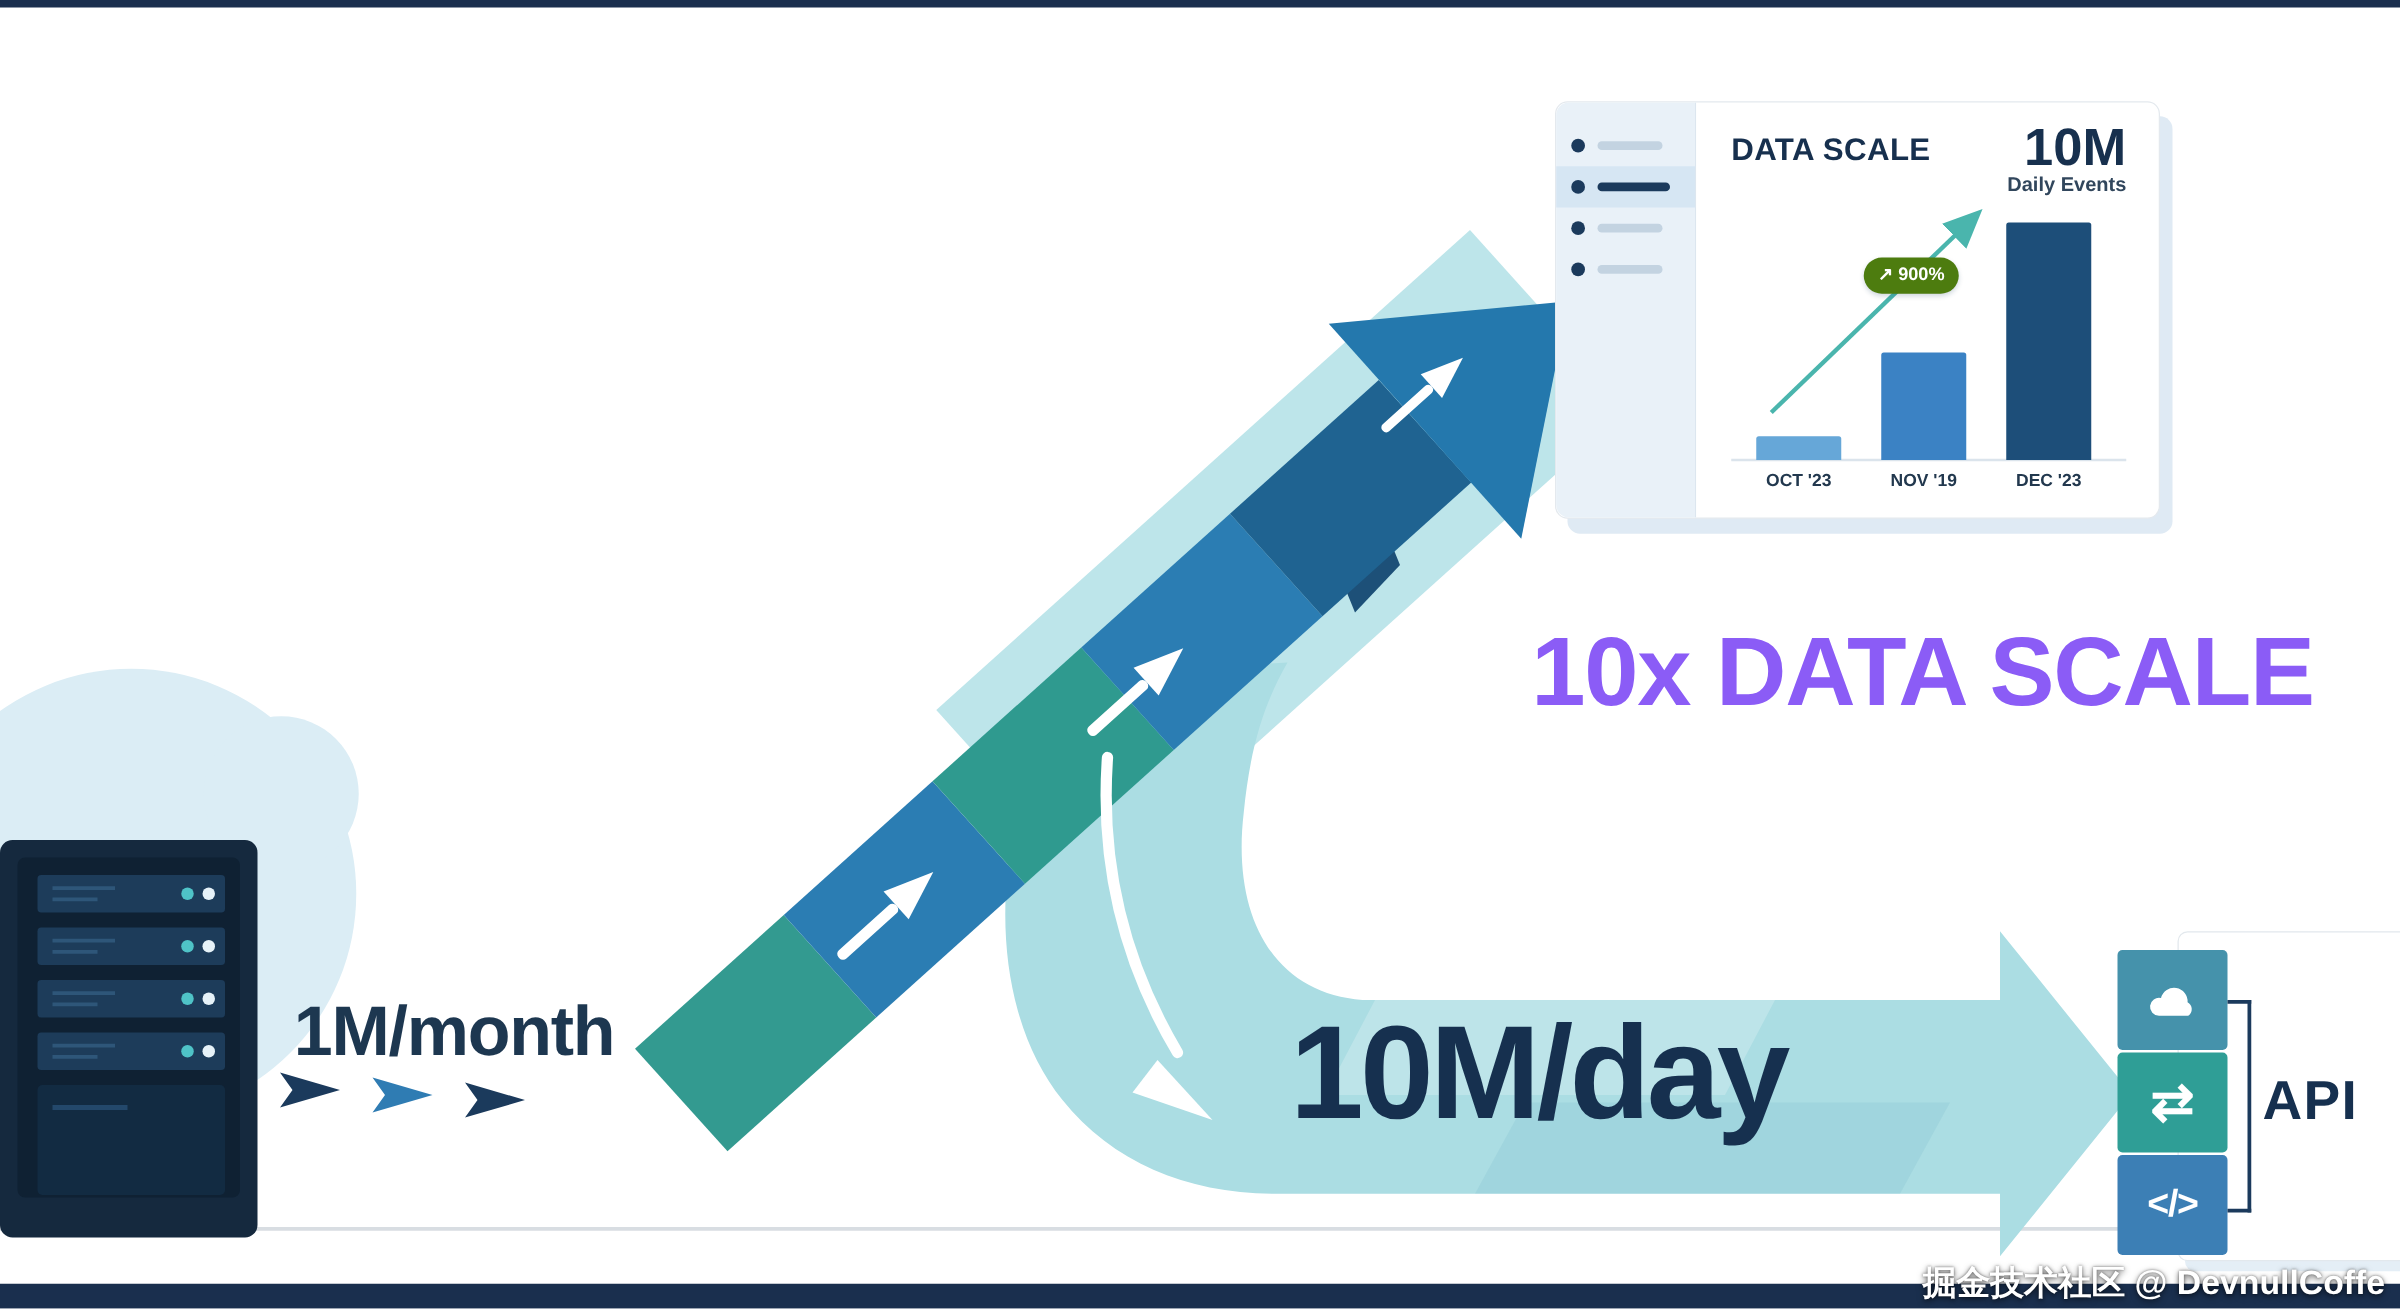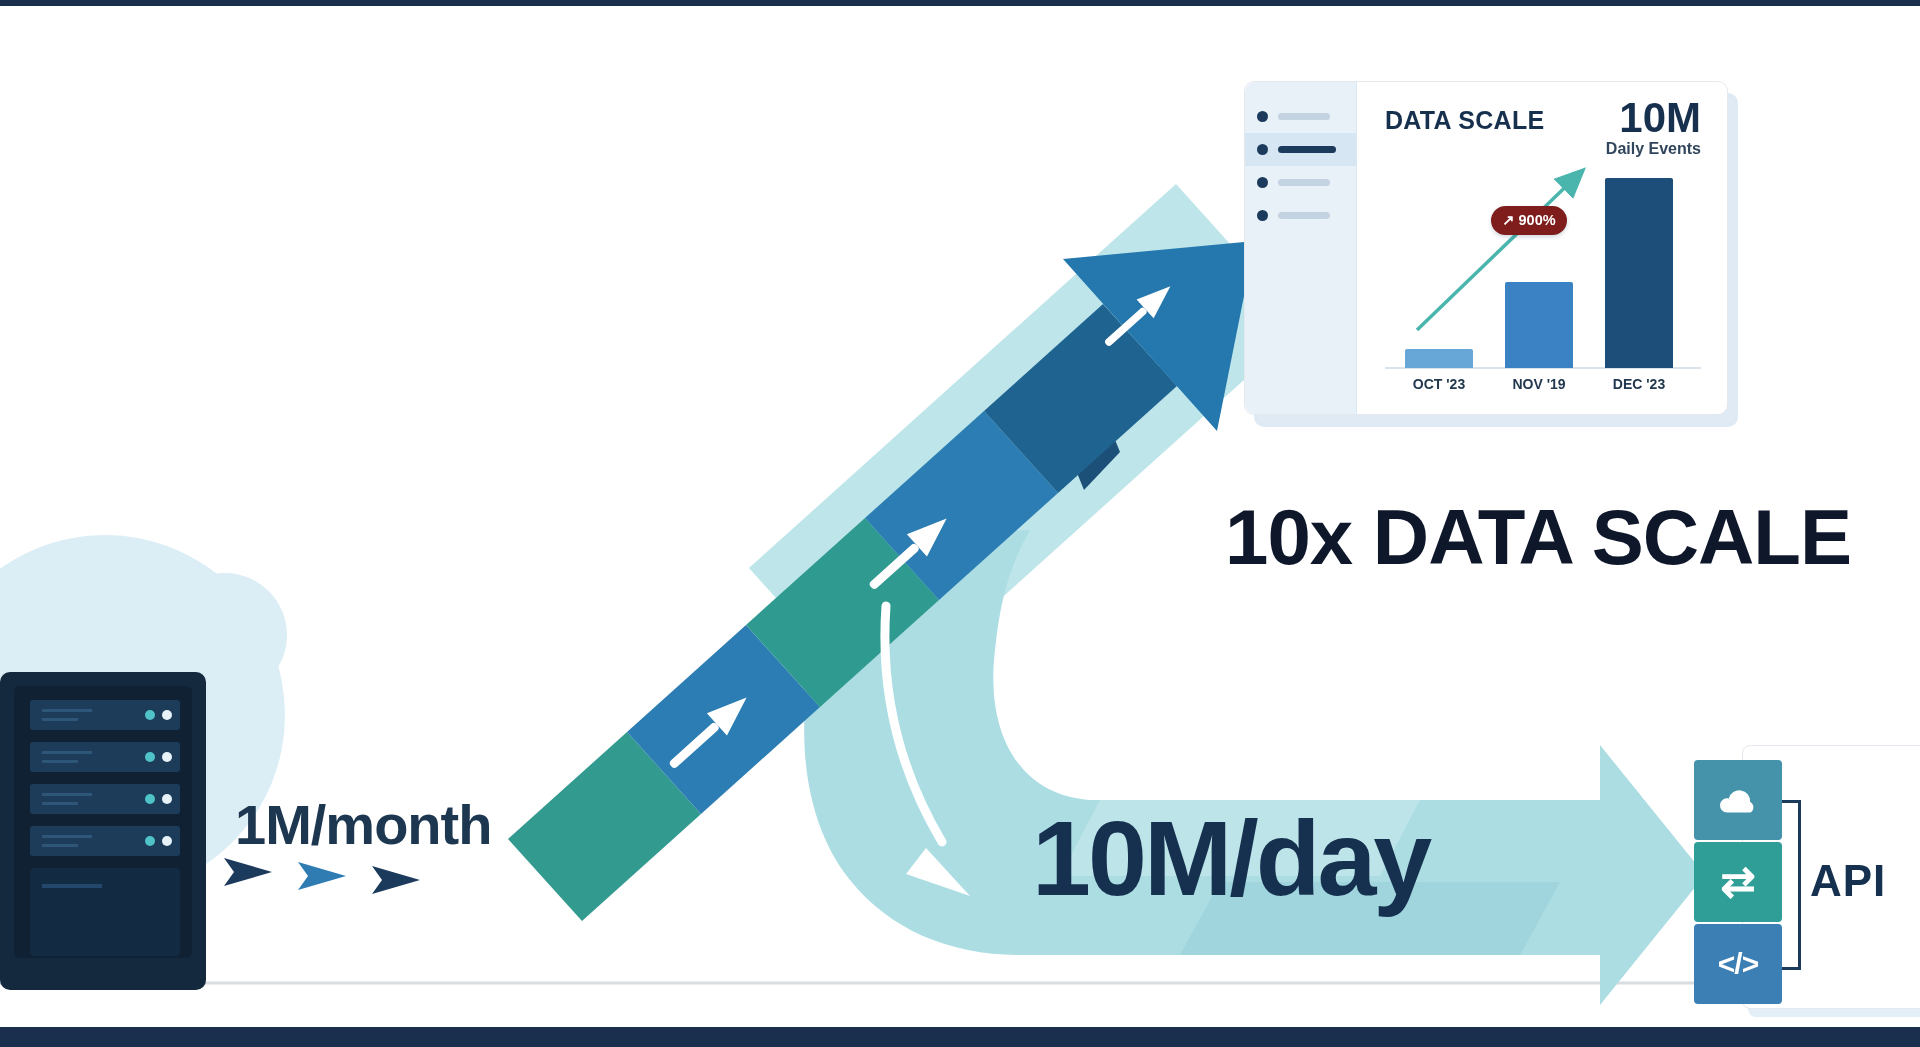--- a/index.html
+++ b/index.html
@@ -31,25 +31,25 @@
   .metric{position:absolute;right:26px;top:14px;text-align:right;}
   .metric-value{font-size:42px;font-weight:900;color:#17304e;line-height:44px;}
   .metric-label{font-size:16px;color:#31465c;font-weight:600;}
   .trend-svg{position:absolute;left:150px;top:66px;width:250px;height:230px;}
   .chart-baseline{position:absolute;left:140px;top:285px;width:316px;height:2px;background:#dbe4ec;}
   .chart-bar{position:absolute;bottom:46px;width:68px;border-radius:2px 2px 0 0;background:#3b82c4;}
   .bar-1{left:160px;} .bar-2{left:260px;} .bar-3{left:360px;}
   .axis-label{position:absolute;top:294px;width:68px;text-align:center;font-size:14px;font-weight:700;color:#22384e;}
   .al-1{left:160px;} .al-2{left:260px;} .al-3{left:360px;}
   .growth-badge{position:absolute;left:246px;top:124px;min-width:76px;height:29px;border-radius:15px;
-                background:#7f1d1d;color:#fff;font-size:14.5px;font-weight:700;line-height:29px;text-align:center;
+                background:#4d7c0f;color:#fff;font-size:14.5px;font-weight:700;line-height:29px;text-align:center;
                 padding:0 8px;box-sizing:border-box;box-shadow:0 2px 4px rgba(20,60,90,.2);}
 
   
-  .headline{left:1225px;top:492px;font-size:78px;font-weight:900;color:#0f172a;letter-spacing:-1px;}
+  .headline{left:1225px;top:492px;font-size:78px;font-weight:900;color:#8b5cf6;letter-spacing:-1px;}
   .subtitle{left:1227px;top:592px;width:665px;font-size:30px;line-height:38px;color:#24364d;font-weight:500;}
 
   
   .intake-label{left:997px;top:742px;font-size:34px;font-weight:800;color:#16304f;letter-spacing:.5px;}
   .intake-value{left:1032px;top:798px;font-size:106px;font-weight:900;color:#16304f;letter-spacing:-3px;}
 
   
   .api-panel{left:1742px;top:745px;width:188px;height:262px;background:#fff;border:1px solid #e2e8ed;
              border-radius:8px;box-shadow:6px 8px 0 #e4eef6;}
   .api-tiles{left:1694px;top:760px;width:88px;}
@@ -228,14 +228,15 @@
     <div class="api-tile tile-sync">
       <span class="tile-glyph glyph-sync">⇄</span>
     </div>
     <div class="api-tile tile-code">
       <span class="tile-glyph glyph-code">&lt;/&gt;</span>
     </div>
   </div>
   <div class="abs api-bracket"></div>
   <div class="abs api-label">API</div>
 
+  <div class="abs watermark">掘金技术社区 @ DevnullCoffe</div>
 
 </div>
 
 </body></html>

